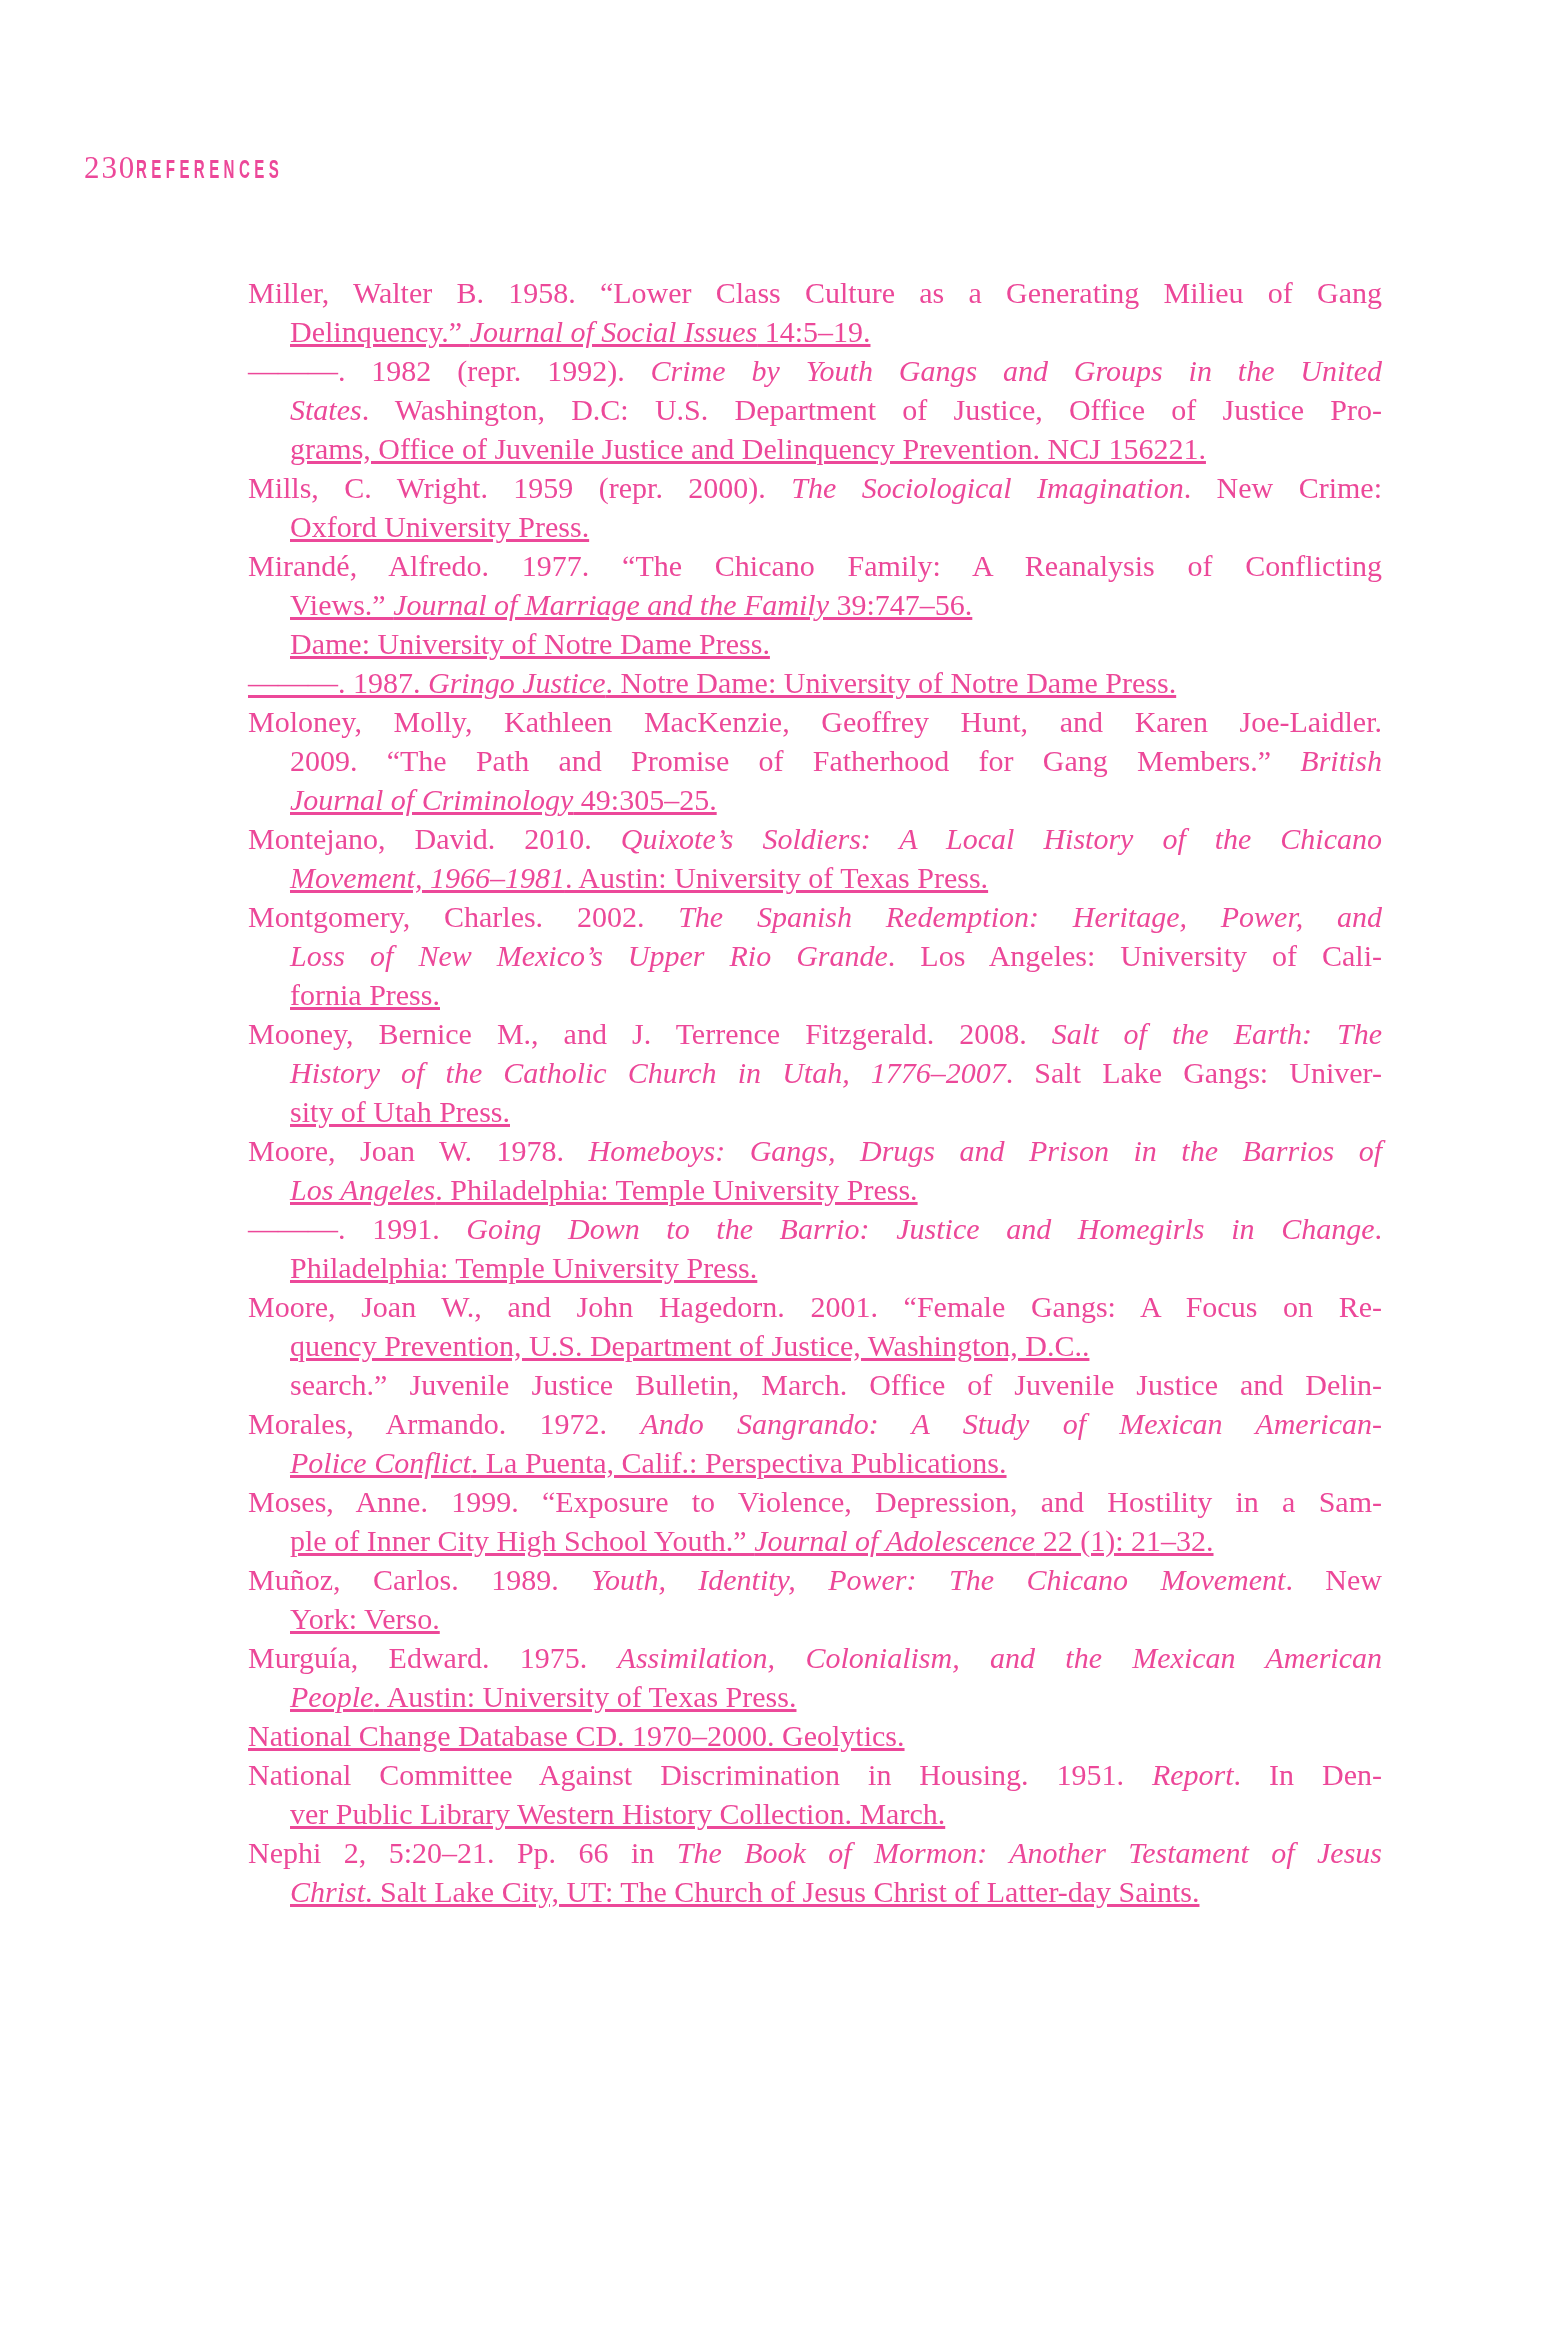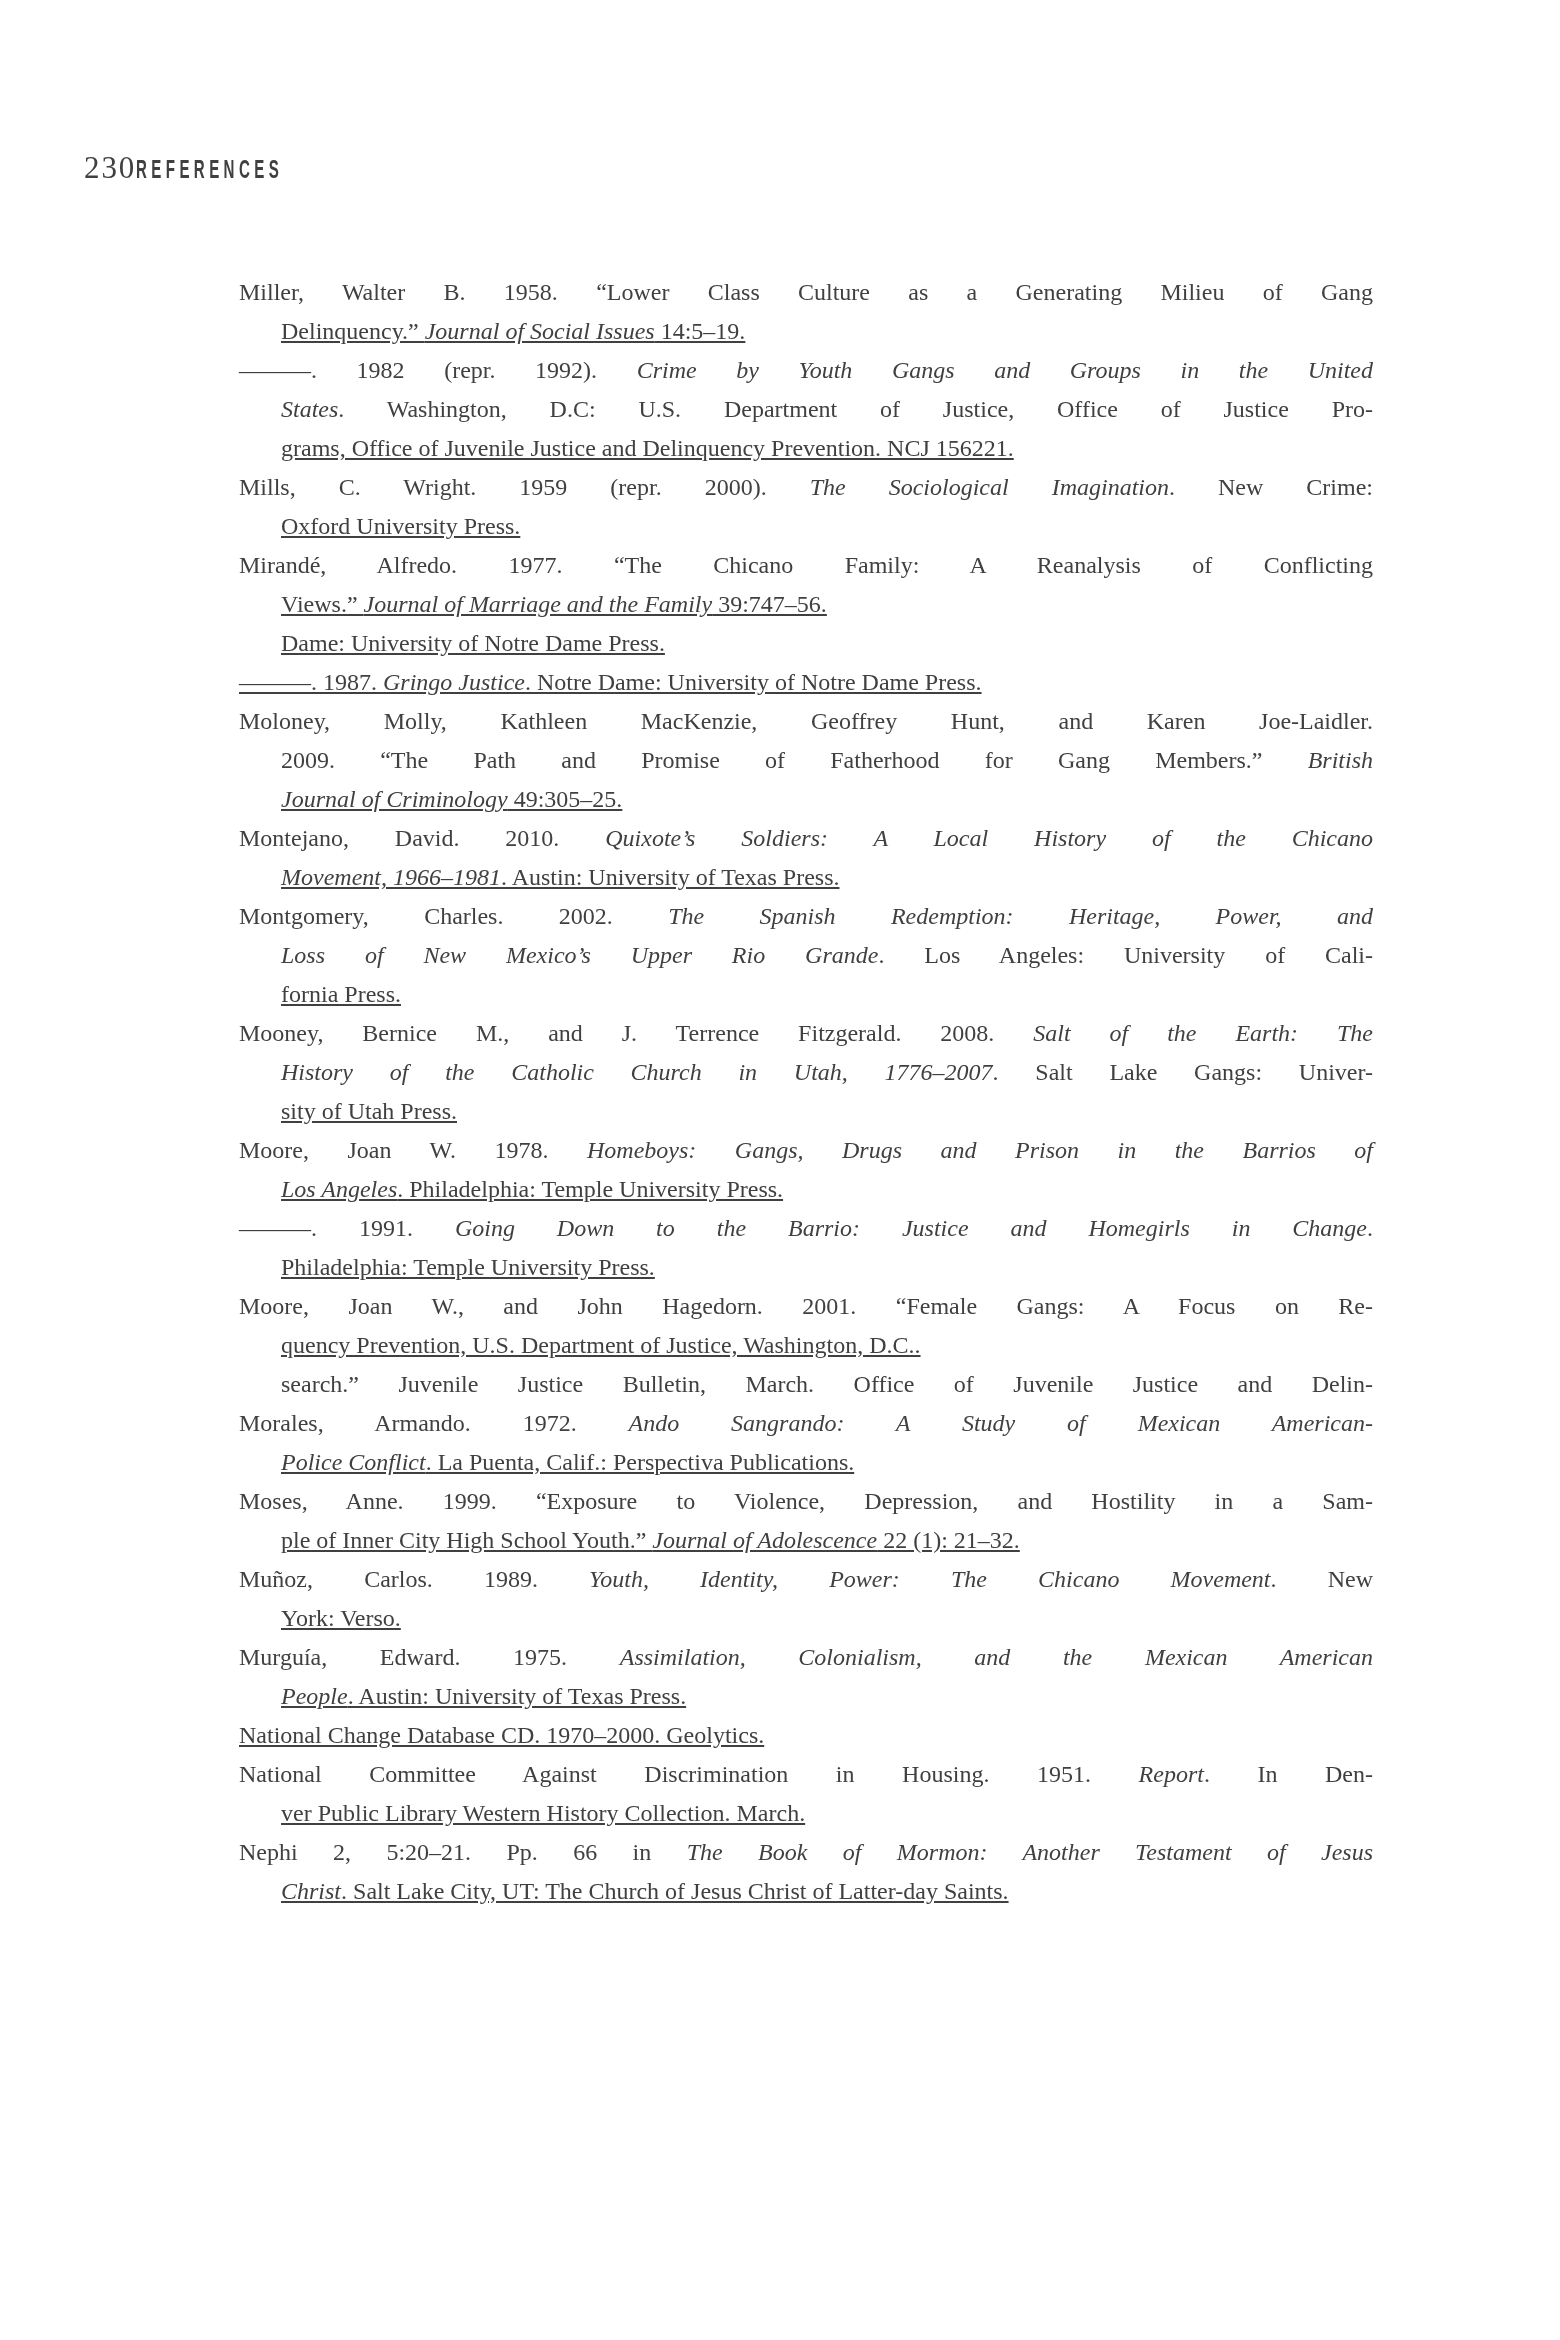--- a/index.html
+++ b/index.html
@@ -2,21 +2,21 @@
 <html lang="en"><head>
 <meta charset="utf-8">
 <style>
   html, body { margin: 0; padding: 0; background: #ffffff; }
   .page {
     position: relative;
     width: 1561px;
     height: 1976px;
     background: #ffffff;
     overflow: hidden;
-    color: #404040;
+    color: #ec4899;
     font-family: "Liberation Serif", serif;
   }
   .running-head {
     position: absolute;
     left: 84px;
     top: 150px;
     display: flex;
     align-items: baseline;
   }
   .page-number {
@@ -30,24 +30,24 @@
     font-family: "Liberation Sans", sans-serif;
     font-weight: 700;
     font-size: 26px;
     letter-spacing: 7.6px;
     transform: scaleX(0.58);
     transform-origin: 0 50%;
     white-space: nowrap;
   }
   .refs {
     position: absolute;
-    left: 239px;
+    left: 248px;
     top: 273px;
     width: 1134px;
-    font-size: 24px;
+    font-size: 30px;
     line-height: 39px;
   }
   .ref { margin: 0; }
   .line {
     text-align: justify;
     text-align-last: justify;
   }
   .line.end { text-align-last: left; text-decoration: underline; }
   .line.cont { padding-left: 42px; }
   .it { font-style: italic; }

